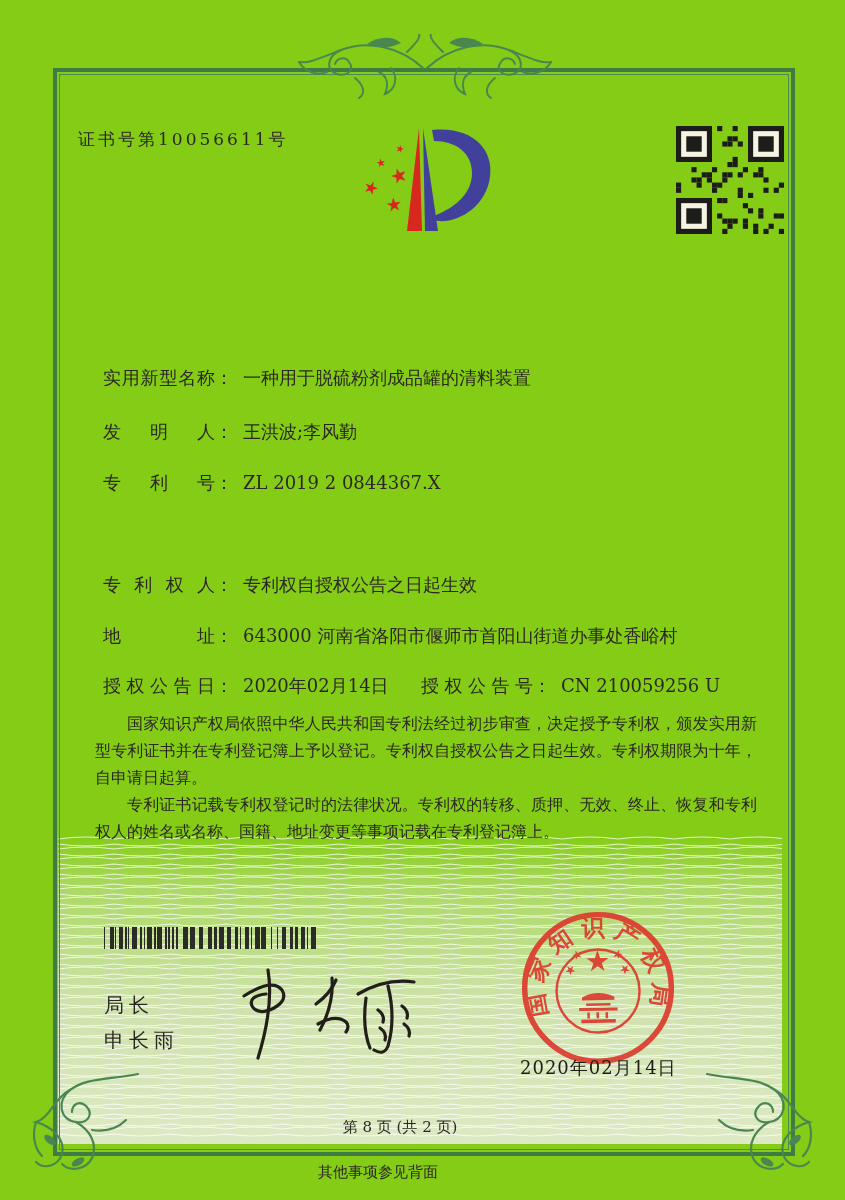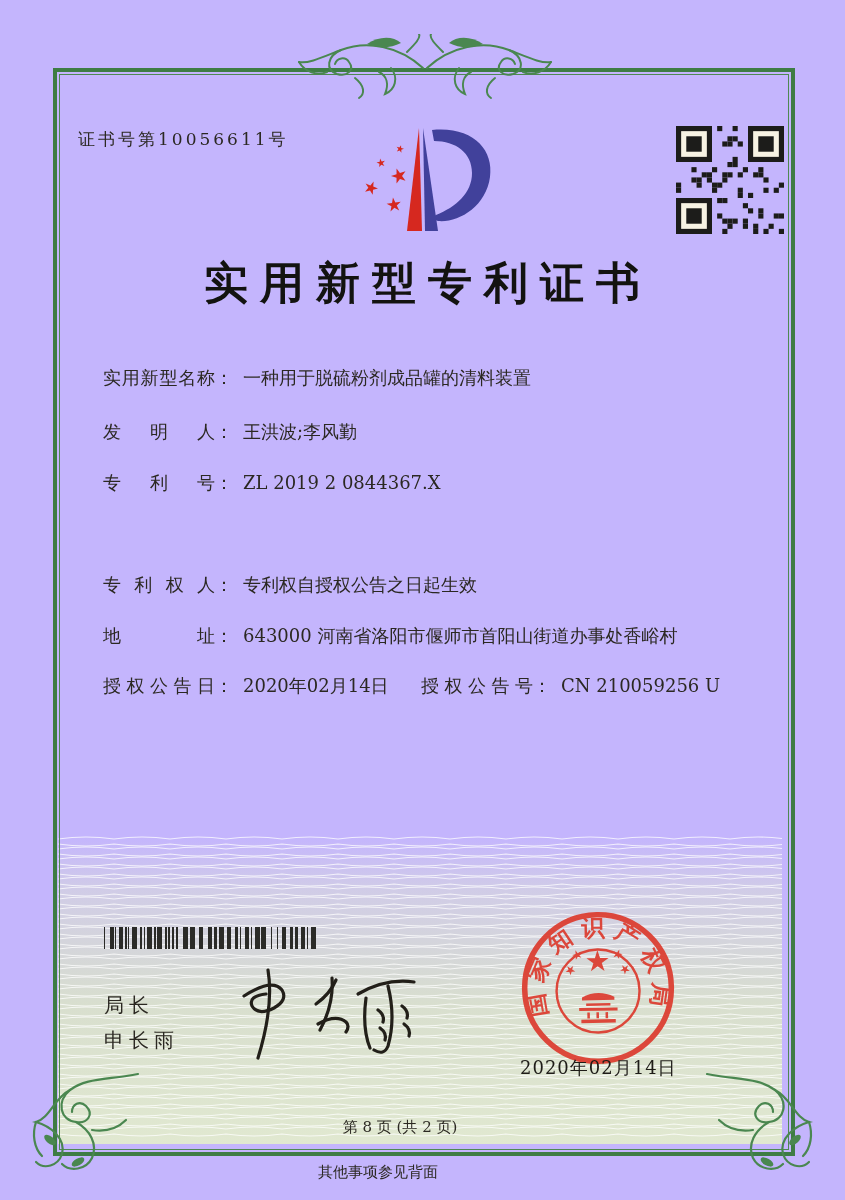--- a/index.html
+++ b/index.html
@@ -1,16 +1,16 @@
 <!DOCTYPE html>
 <html><head>
 <meta charset="utf-8">
 <style>
   html,body{margin:0;padding:0;background:#efead9;}
-  .page{position:relative;width:845px;height:1200px;margin:0 auto;background:#c4b5fd;
+  .page{position:relative;width:845px;height:1200px;margin:0 auto;background:#84cc16;
         font-family:"DejaVu Serif","Liberation Serif",serif;color:#2b2822;overflow:hidden;}
   
   .frame{position:absolute;left:53px;top:68px;width:734px;height:1080px;border:4px solid #3e7c44;z-index:2;pointer-events:none;}
   .frame-inner{position:absolute;left:2px;top:2px;right:2px;bottom:2px;border:1px solid #4e8852;}
   
   .waveband{position:absolute;left:58px;top:836px;width:724px;height:308px;z-index:0;
     background:linear-gradient(180deg, rgba(224,233,203,0) 0%, rgba(224,233,203,.45) 18%,
                rgba(220,230,198,.85) 55%, rgba(226,235,206,.95) 100%);}
   .waveband svg{position:absolute;left:0;top:0;}
   .content{position:absolute;inset:0;z-index:3;}
@@ -239,21 +239,20 @@
         <rect x="5" y="5" width="25" height="25" fill="#f7f3e3"></rect>
         <rect x="10" y="10" width="15" height="15" fill="#1c1c1a"></rect>
         <rect x="70" y="0" width="35" height="35" fill="#1c1c1a"></rect>
         <rect x="75" y="5" width="25" height="25" fill="#f7f3e3"></rect>
         <rect x="80" y="10" width="15" height="15" fill="#1c1c1a"></rect>
         <rect x="0" y="70" width="35" height="35" fill="#1c1c1a"></rect>
         <rect x="5" y="75" width="25" height="25" fill="#f7f3e3"></rect>
         <rect x="10" y="80" width="15" height="15" fill="#1c1c1a"></rect>
       </svg>
 
-    <div class="title">实用新型专利证书</div>
 
     <div class="field-row" style="top:366px">
       <span class="flabel">实用新型名称</span><span>：</span><span class="fvalue">一种用于脱硫粉剂成品罐的清料装置</span>
     </div>
     <div class="field-row" style="top:420px">
       <span class="flabel">发明人</span><span>：</span><span class="fvalue">王洪波;李风勤</span>
     </div>
     <div class="field-row" style="top:471px">
       <span class="flabel">专利号</span><span>：</span><span class="fvalue">ZL 2019 2 0844367.X</span>
     </div>
@@ -263,20 +262,24 @@
     <div class="field-row" style="top:624px">
       <span class="flabel">地址</span><span>：</span><span class="fvalue">643000 河南省洛阳市偃师市首阳山街道办事处香峪村</span>
     </div>
     <div class="field-row" style="top:674px">
       <span class="flabel">授权公告日</span><span>：</span><span class="fvalue">2020年02月14日</span>
       <span class="grant-group">
         <span class="flabel">授权公告号</span><span>：</span><span class="fvalue">CN 210059256 U</span>
       </span>
     </div>
 
+    <div class="paras">
+      <p>国家知识产权局依照中华人民共和国专利法经过初步审查，决定授予专利权，颁发实用新型专利证书并在专利登记簿上予以登记。专利权自授权公告之日起生效。专利权期限为十年，自申请日起算。</p>
+      <p>专利证书记载专利权登记时的法律状况。专利权的转移、质押、无效、终止、恢复和专利权人的姓名或名称、国籍、地址变更等事项记载在专利登记簿上。</p>
+    </div>
 
     <svg id="barcode" class="barcode" viewBox="0 0 218 22">
         <rect x="0" y="0" width="1" height="22" fill="#2b2b28"></rect>
         <rect x="6" y="0" width="4" height="22" fill="#2b2b28"></rect>
         <rect x="11" y="0" width="1" height="22" fill="#2b2b28"></rect>
         <rect x="15" y="0" width="4" height="22" fill="#2b2b28"></rect>
         <rect x="21" y="0" width="2" height="22" fill="#2b2b28"></rect>
         <rect x="24" y="0" width="1" height="22" fill="#2b2b28"></rect>
         <rect x="28" y="0" width="5" height="22" fill="#2b2b28"></rect>
         <rect x="36" y="0" width="2" height="22" fill="#2b2b28"></rect>

